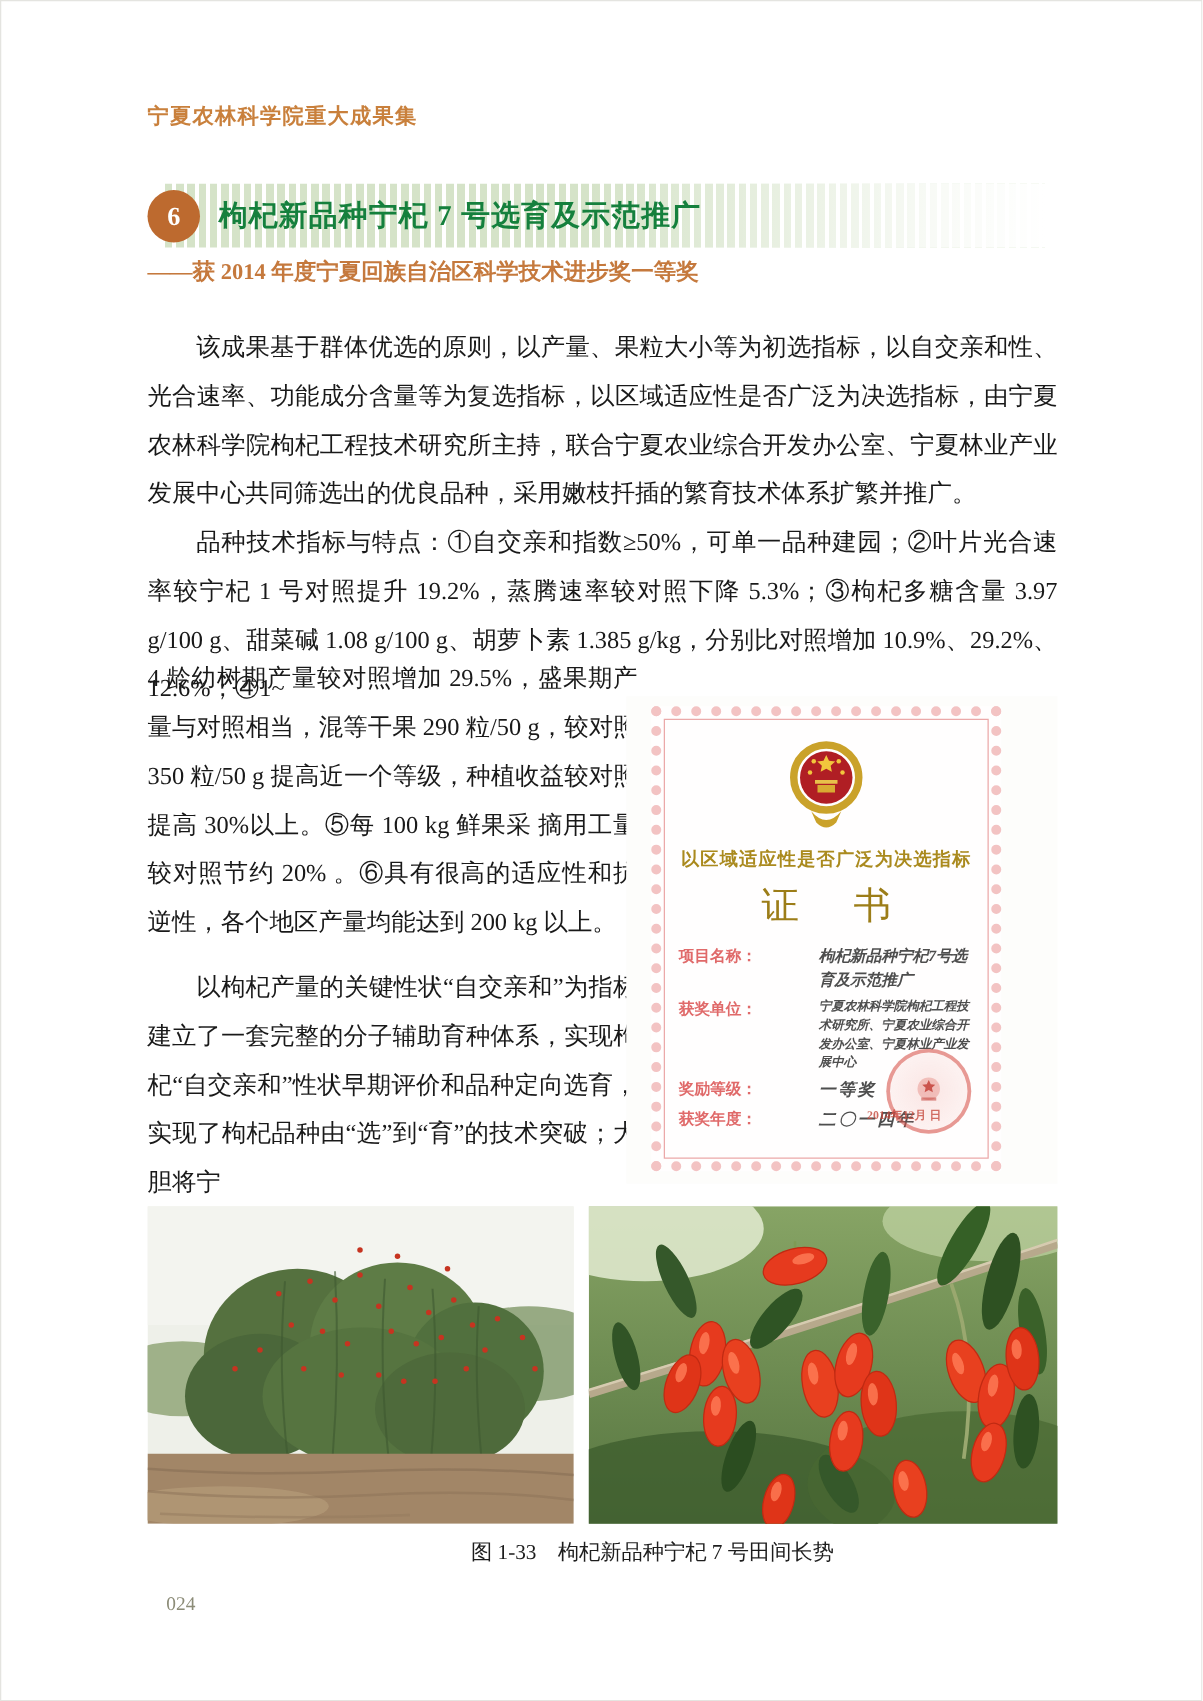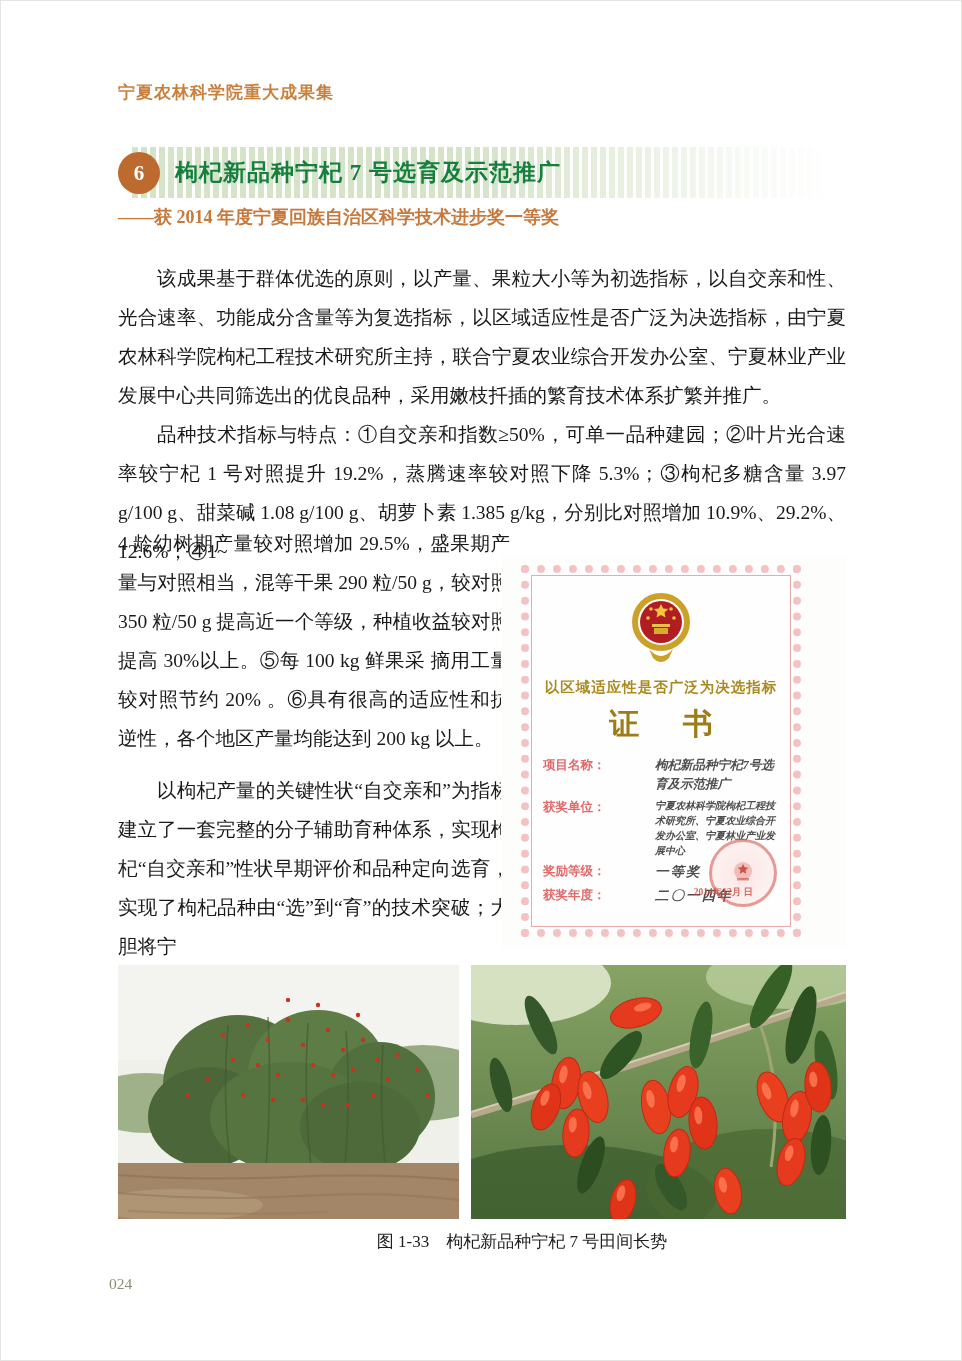--- a/index.html
+++ b/index.html
@@ -61,21 +61,21 @@
     position:absolute; left:20px; top:8px; width:280px; height:372px; box-sizing:border-box;
     border:8px dotted #f3c3c3; background:#fffefe;
   }
   .cert-inner { position:absolute; inset:2px; border:1px solid #eba9a9; }
   .emblem { display:block; margin:18px auto 0; }
   .award-title {
     margin-top:11px; text-align:center; font-size:14.5px; font-weight:bold;
     letter-spacing:1px; color:#aa8a1e;
   }
   .doc-title {
-    margin-top:7px; text-align:center; font-size:30px; font-weight:bold;
+    margin-top:7px; text-align:center; font-size:30px; font-weight:normal;
     color:#9c7d18; word-spacing:36px;
   }
   .fields { margin:11px 14px 0; }
   .field-row { display:flex; margin-bottom:4px; }
   .field-label { color:#e06a6a; font-weight:bold; font-size:12.5px; width:68px; flex-shrink:0; line-height:1.5; }
   .field-value { color:#4e4e4e; font-weight:bold; font-style:italic; line-height:1.5;margin-left:44px; }
   .row-0 .field-value { font-size:12.5px; }
   .row-1 .field-value { font-size:10px; }
   .row-2 .field-value { font-size:13.5px; letter-spacing:2px; }
   .row-3 .field-value { font-size:13.5px; letter-spacing:2px; }
@@ -93,21 +93,21 @@
 
   
   .photo-left  { position:absolute; left:117px; top:964px; width:341px; height:254px; }
   .photo-right { position:absolute; left:470px; top:964px; width:375px; height:254px; }
   .photo-left svg, .photo-right svg { display:block; }
 
   .figure-caption {
     position:absolute; left:0; top:1229px; width:100%; text-align:center;
     font-size:17px; color:#1d1d1d;padding-left:41px;
   }
-  .page-number { position:absolute; left:108px; top:1274px; font-size:15.5px; color:#8c8c78; }
+  .page-number { position:absolute; left:132px; top:1274px; font-size:15.5px; color:#8c8c78; }
 </style>
 </head>
 <body>
 
 <div class="page">
 
   <div class="book-header">宁夏农林科学院重大成果集</div>
 
   <div class="section-bar">
     <div class="stripes"></div>

